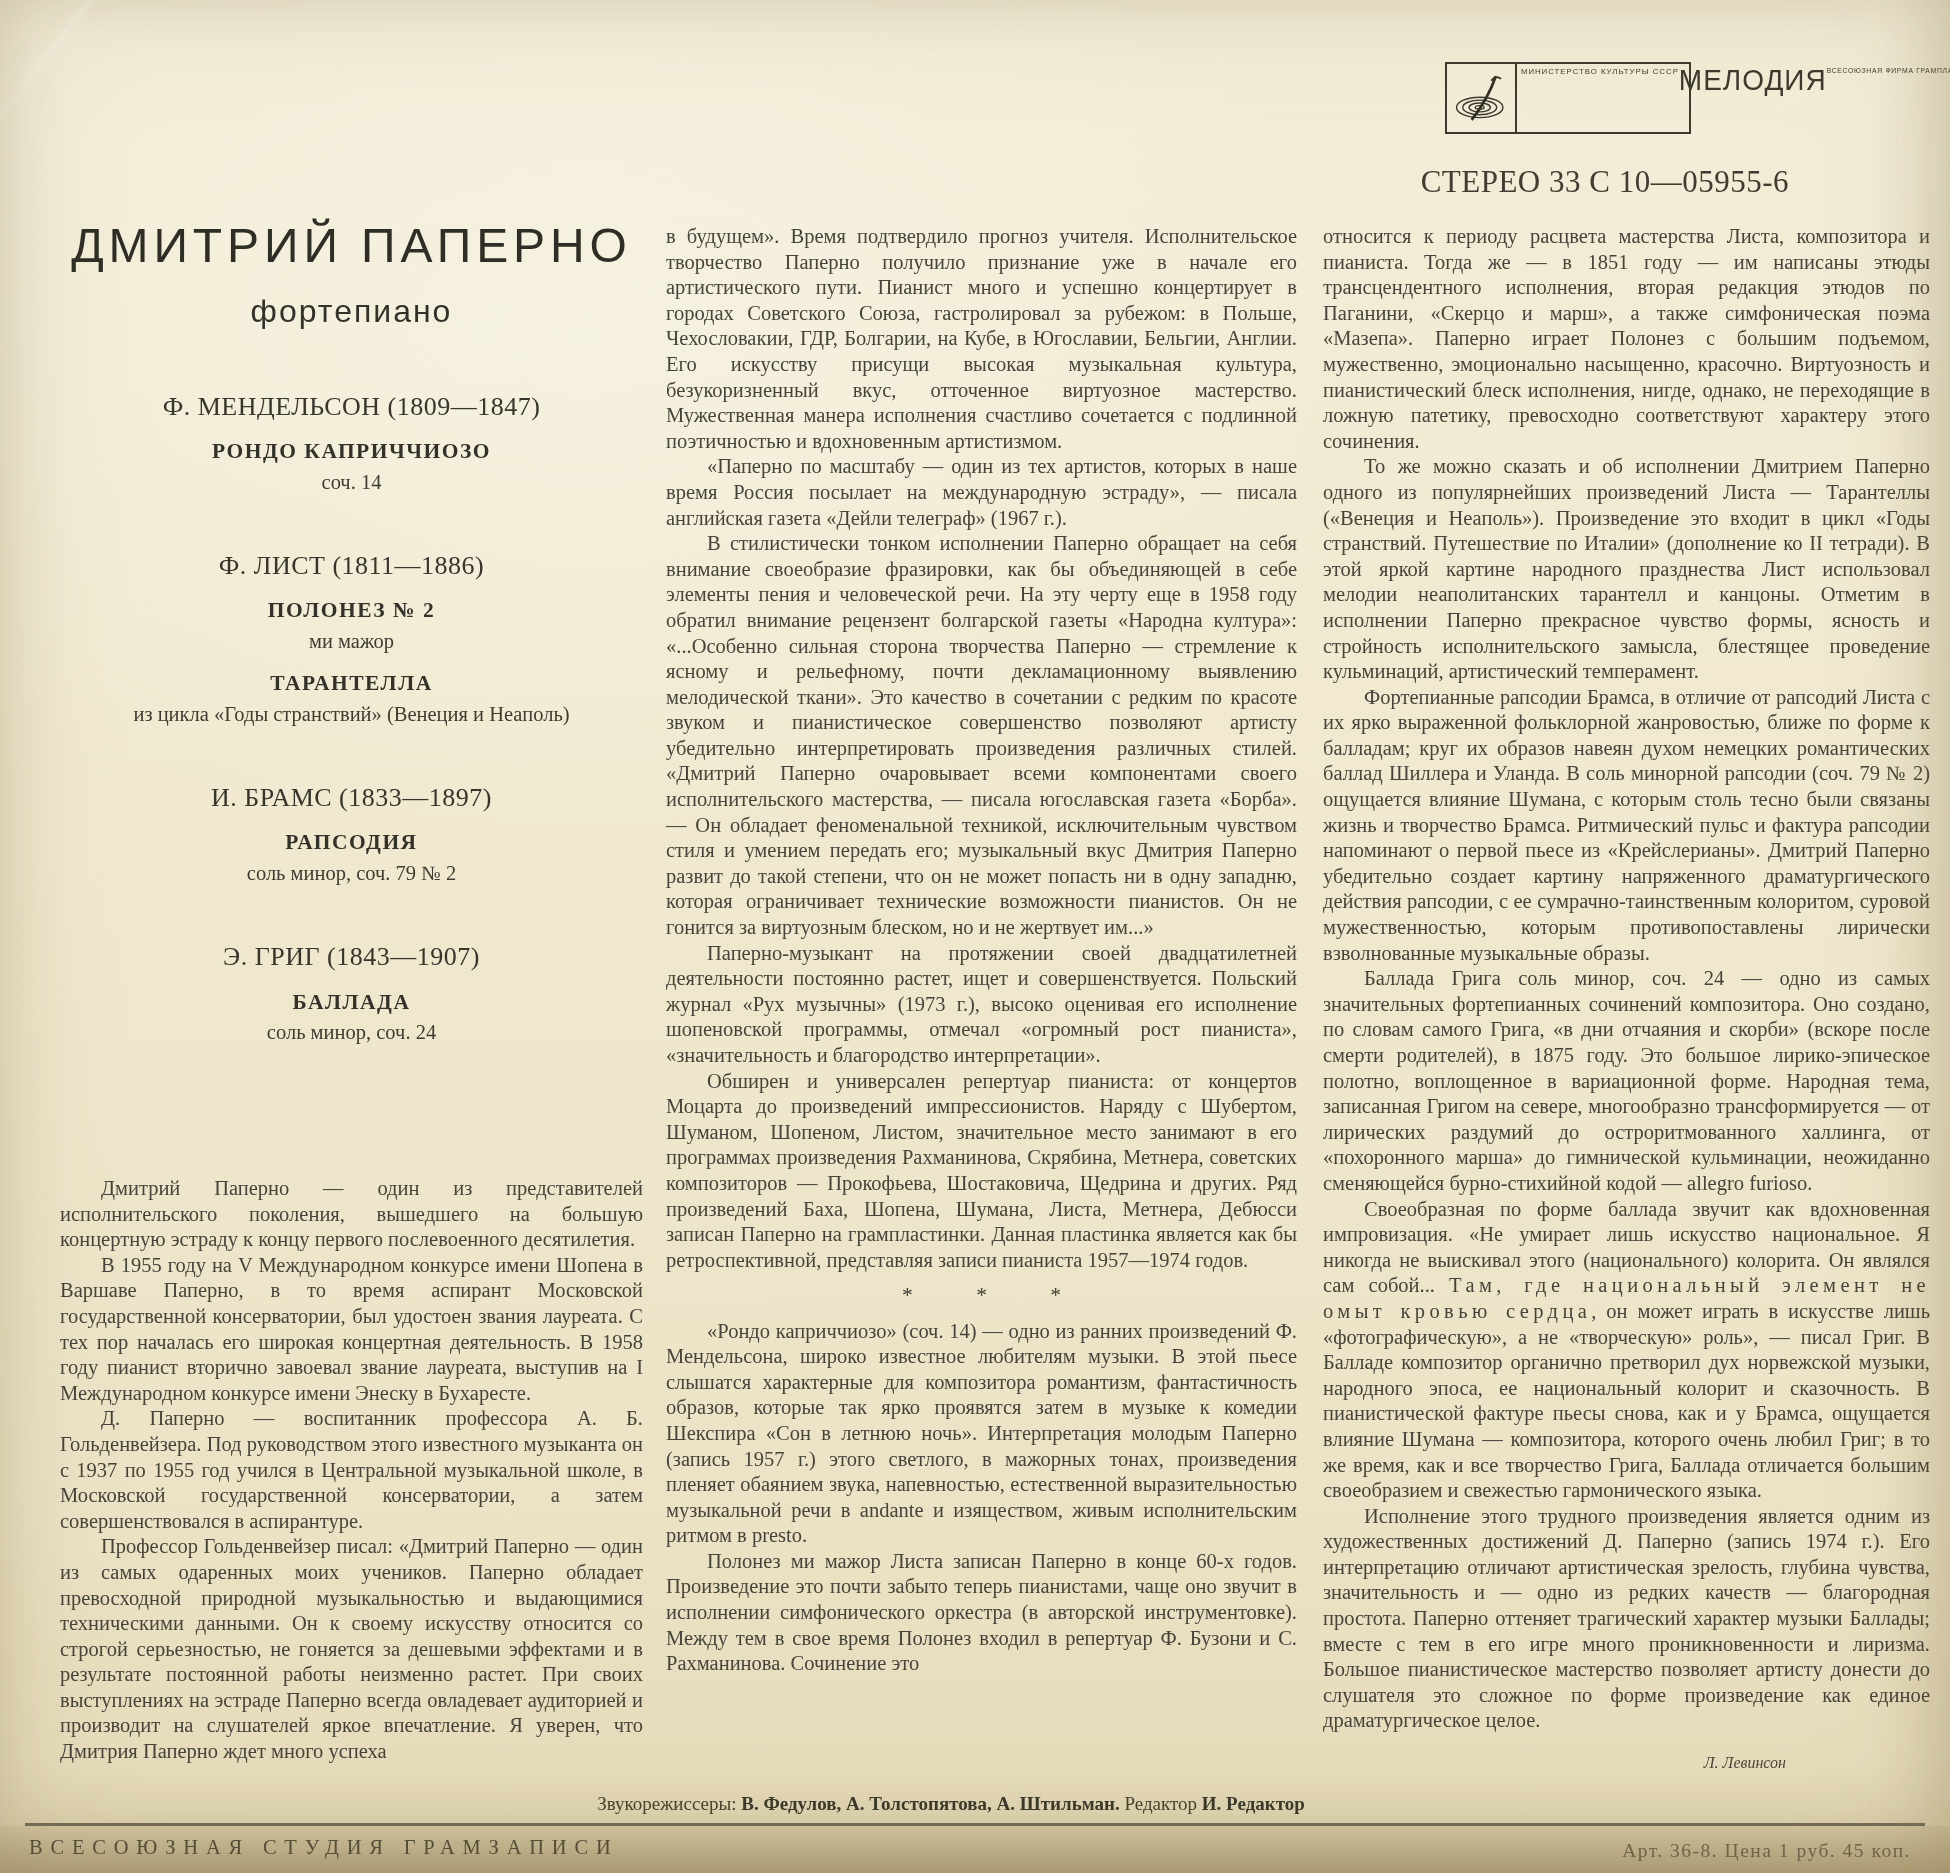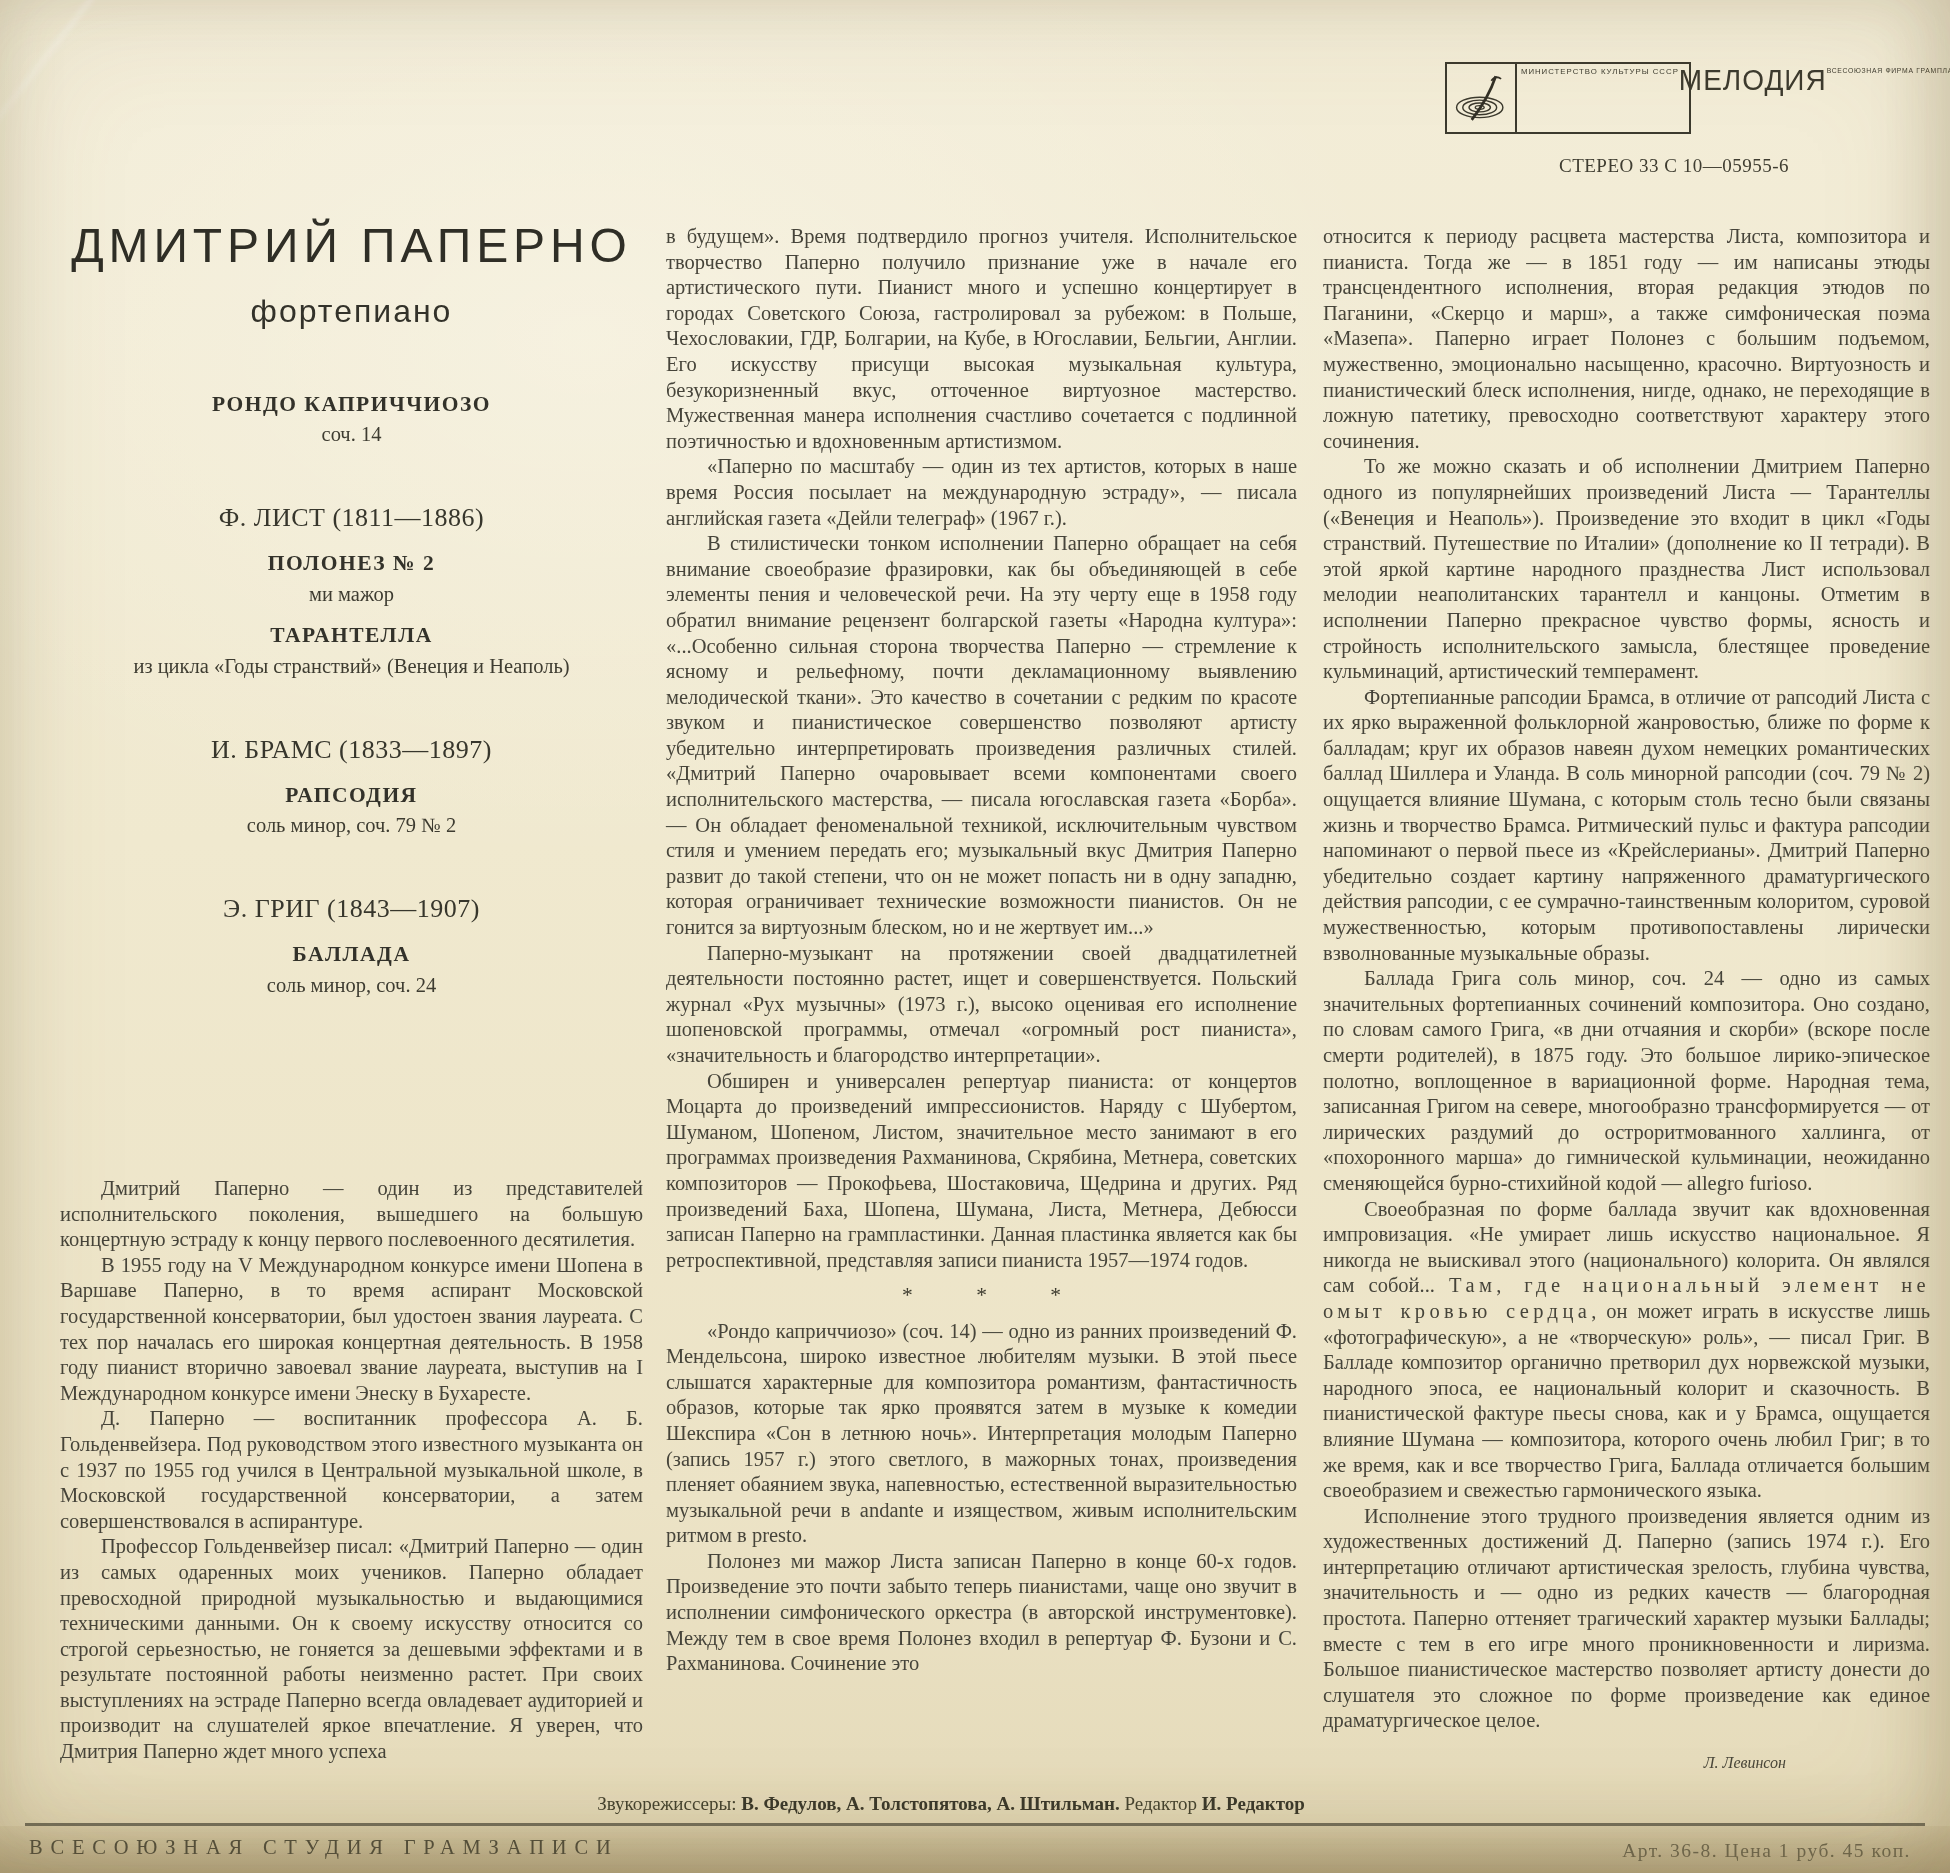--- a/index.html
+++ b/index.html
@@ -37,22 +37,22 @@
     flex:1 1 auto;height:100%;box-sizing:border-box;
     border-left:2px solid #3c3a2e;
     display:flex;flex-direction:row;justify-content:space-between;
     padding:2.9px 2px 2.9px 3.9px;text-align:center;
     font-family:"Liberation Sans", sans-serif;color:#3c3a2e;
   }
   .logo-top{font-size:7.8px;letter-spacing:1px;white-space:nowrap;}
   .logo-brand{font-size:28px;letter-spacing:1px;line-height:27px;white-space:nowrap;transform:scaleY(1.05);}
   .logo-bottom{font-size:6.8px;letter-spacing:0.7px;white-space:nowrap;}
   .catalog{
-    position:absolute;top:155px;right:161px;
-    font-size:19px;letter-spacing:0.5px;color:#3f3d31;white-space:nowrap;margin-left:42px;
+    position:absolute;top:164px;right:161px;
+    font-size:31px;letter-spacing:0.5px;color:#3f3d31;white-space:nowrap;margin-left:42px;
   }
   
   .program{position:absolute;left:59px;top:218px;width:585px;text-align:center;color:#3a392f;}
   .artist{
     margin:0;font-family:"Liberation Sans", sans-serif;font-weight:400;
     font-size:48px;letter-spacing:4.9px;color:#2f2e26;white-space:nowrap;
   }
   .instrument{
     margin-top:19.5px;font-family:"Liberation Sans", sans-serif;
     font-size:32px;letter-spacing:2px;color:#33322a;
@@ -128,20 +128,21 @@
     </div>
   </div>
 
   <div class="catalog">СТЕРЕО 33 С 10—05955-6</div>
 
   <div class="program">
     <h1 class="artist">ДМИТРИЙ ПАПЕРНО</h1>
     <div class="instrument">фортепиано</div>
 
     <section class="work first">
+      <div class="composer">Ф. МЕНДЕЛЬСОН (1809—1847)</div>
       <div class="piece-title">РОНДО КАПРИЧЧИОЗО</div>
       <div class="piece-sub">соч. 14</div>
     </section>
 
     <section class="work">
       <div class="composer">Ф. ЛИСТ (1811—1886)</div>
       <div class="piece-title">ПОЛОНЕЗ № 2</div>
       <div class="piece-sub">ми мажор</div>
       <div class="piece-title">ТАРАНТЕЛЛА</div>
       <div class="piece-sub">из цикла «Годы странствий» (Венеция и Неаполь)</div>

